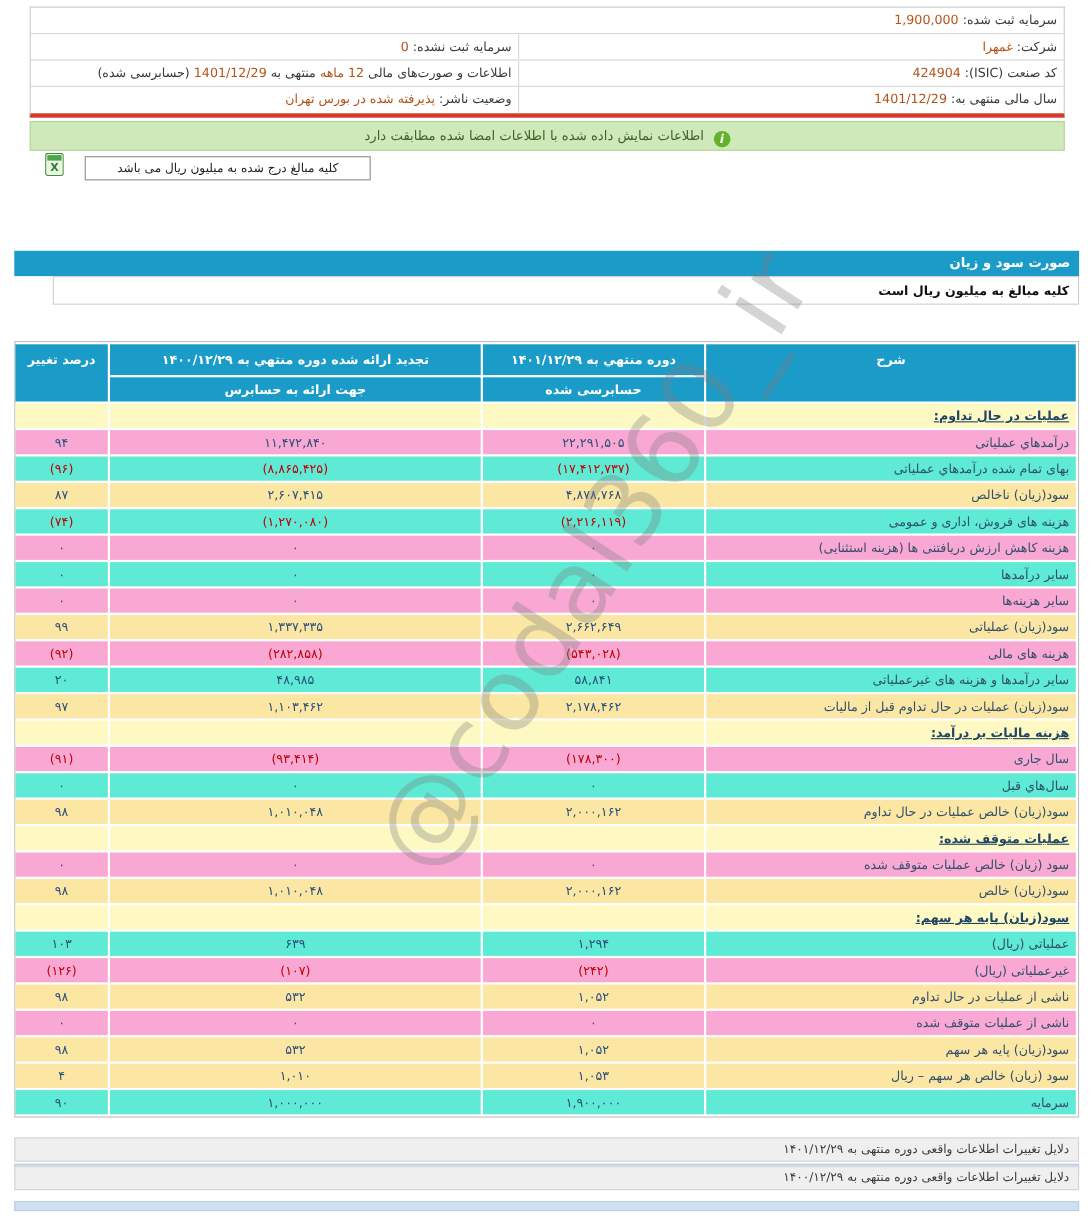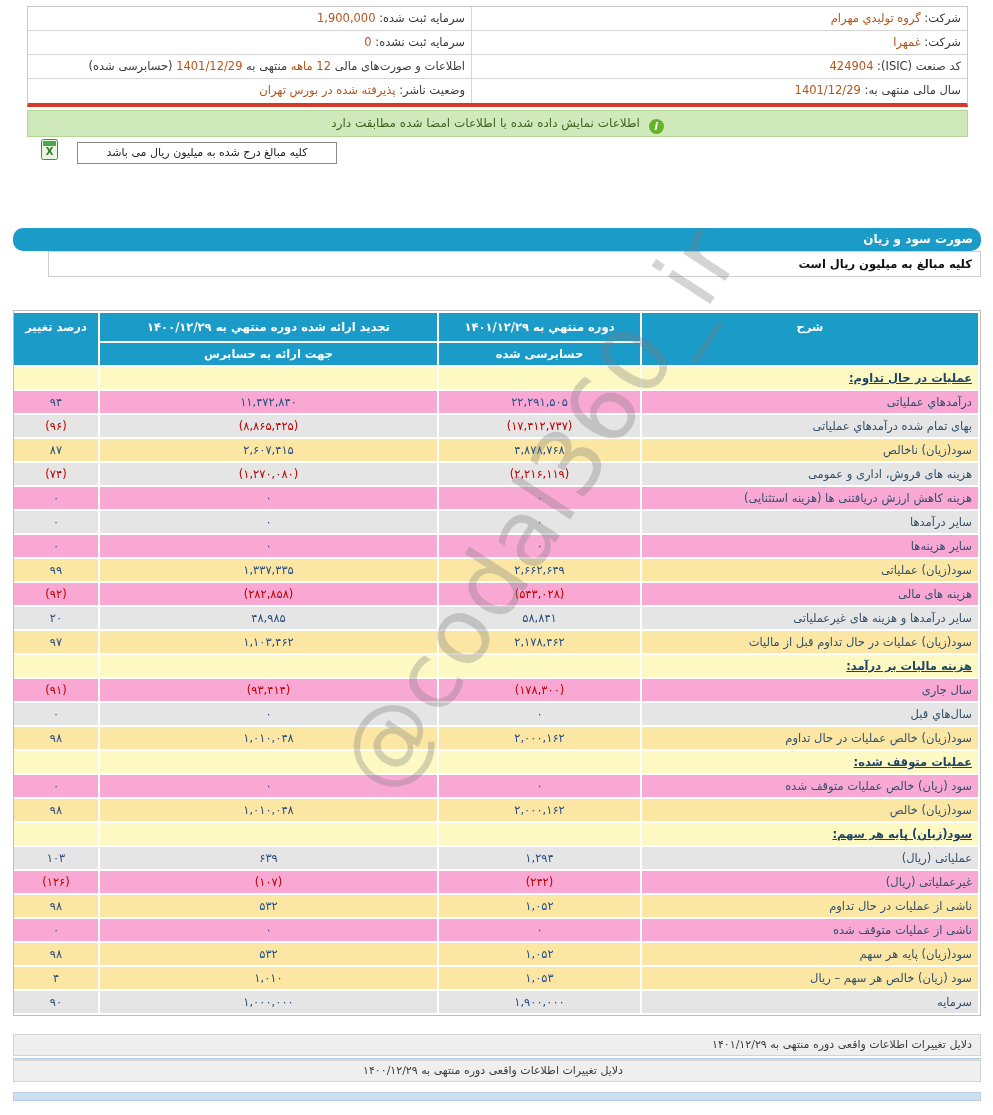--- a/index.html
+++ b/index.html
@@ -28,38 +28,38 @@
 
   
   .excel-icon { position:absolute; top:139px; left:41px; width:17px; height:21px; }
   .note-box { position:absolute; top:142px; right:656px; width:260px; height:22px;
     border:1px solid #8a8a8a; background:#fff; text-align:center; font-size:11px;
     color:#222; line-height:20px; }
 
   
   .title-bar { position:absolute; top:228px; right:12px; width:968px; height:23px;
     background:#1b9cc8; color:#fff; font-weight:bold; font-size:12px; line-height:23px;
-    padding-right:8px;border-radius:10px; }
+    padding-right:8px; }
   .units-bar { position:absolute; top:251px; right:12px; width:933px; height:26px;
     background:#fff; border:1px solid #cfcfcf; color:#111; font-weight:bold; font-size:11.5px;
     line-height:24px; padding-right:8px; }
 
   
   .tbl-wrap { position:absolute; top:310px; right:12px; width:968px; border:1px solid #bdbdbd; background:#fff; }
   table.stmt { width:100%; border-collapse:separate; border-spacing:2px; table-layout:fixed; }
   table.stmt th, table.stmt td { font-size:11.5px; overflow:hidden; white-space:nowrap; }
   th.hdr { background:#1b9cc8; color:#fff; font-weight:bold; text-align:center; height:28px; }
   th.hdr.sub { height:22px;margin-left:26px; }
   th.hdr.span2 { vertical-align:top; padding-top:7px; }
   td.cell { height:22px; color:#2b4e7e; }
   td.cell-label { text-align:right; padding-right:6px; color:#31506e; }
   td.cell-num { text-align:center; }
   td.cell-pct { text-align:center; }
   tr.row-blue td   { background:#f9a8d4; }
-  tr.row-gray td   { background:#e5e5e5; }
+  tr.row-gray td   { background:#5eead4; }
   tr.row-yellow td { background:#fbe7a3; }
   tr.row-section td{ background:#fef9c3;text-decoration:underline; }
   tr.row-section td.cell-label { font-weight:bold; color:#1f4466; }
   tr.row-neg td.cell-num, tr.row-neg td.cell-pct { color:#c00000; }
 
   
   .watermark { position:absolute; right:auto; left:318px; top:752px; transform:rotate(-57deg);
     transform-origin:0 0; font-size:92px; color:rgba(125,125,125,0.33); letter-spacing:2px;
     pointer-events:none; white-space:nowrap; direction:ltr; z-index:5; }
 
@@ -69,21 +69,20 @@
   .foot-strip { position:absolute; right:12px; width:968px; height:9px; background:#cddff0;
     border:1px solid #b9cde2; }
 </style>
 </head>
 <body>
 
 <div class="page">
 
   <div class="info-table">
       <div class="info-row">
-        <div class="info-cell right"><span class="seg-label">شرکت: </span><span class="seg-value">گروه تولیدي مهرام</span></div>
         <div class="info-cell left"><span class="seg-label">سرمایه ثبت شده: </span><span class="seg-value">1,900,000</span></div>
       </div>
       <div class="info-row">
         <div class="info-cell right"><span class="seg-label">شرکت: </span><span class="seg-value">غمهرا</span></div>
         <div class="info-cell left"><span class="seg-label">سرمایه ثبت نشده: </span><span class="seg-value">0</span></div>
       </div>
       <div class="info-row">
         <div class="info-cell right"><span class="seg-label">کد صنعت (ISIC): </span><span class="seg-value">424904</span></div>
         <div class="info-cell left"><span class="seg-label">اطلاعات و صورت‌های مالی </span><span class="seg-value">12 ماهه</span><span class="seg-label"> منتهی به </span><span class="seg-value">1401/12/29</span><span class="seg-label"> (حسابرسی شده)</span></div>
       </div>
@@ -297,17 +296,17 @@
           </tr>
         </tbody>
     </table>
   </div>
 
   <div class="watermark">@codal360_ir</div>
 
   <div id="footer-notes">
       <div class="foot-bar" style="top: 1034px;">دلایل تغییرات اطلاعات واقعی دوره منتهی به ۱۴۰۱/۱۲/۲۹</div>
       <div class="foot-strip" style="top: 1058px;"></div>
-      <div class="foot-bar" style="top: 1060px; text-align: center;">دلایل تغییرات اطلاعات واقعی دوره منتهی به ۱۴۰۰/۱۲/۲۹</div>
+      <div class="foot-bar" style="top: 1060px;">دلایل تغییرات اطلاعات واقعی دوره منتهی به ۱۴۰۰/۱۲/۲۹</div>
       <div class="foot-strip" style="top: 1092px;"></div>
     </div>
 
 </div>
 
 </body></html>

